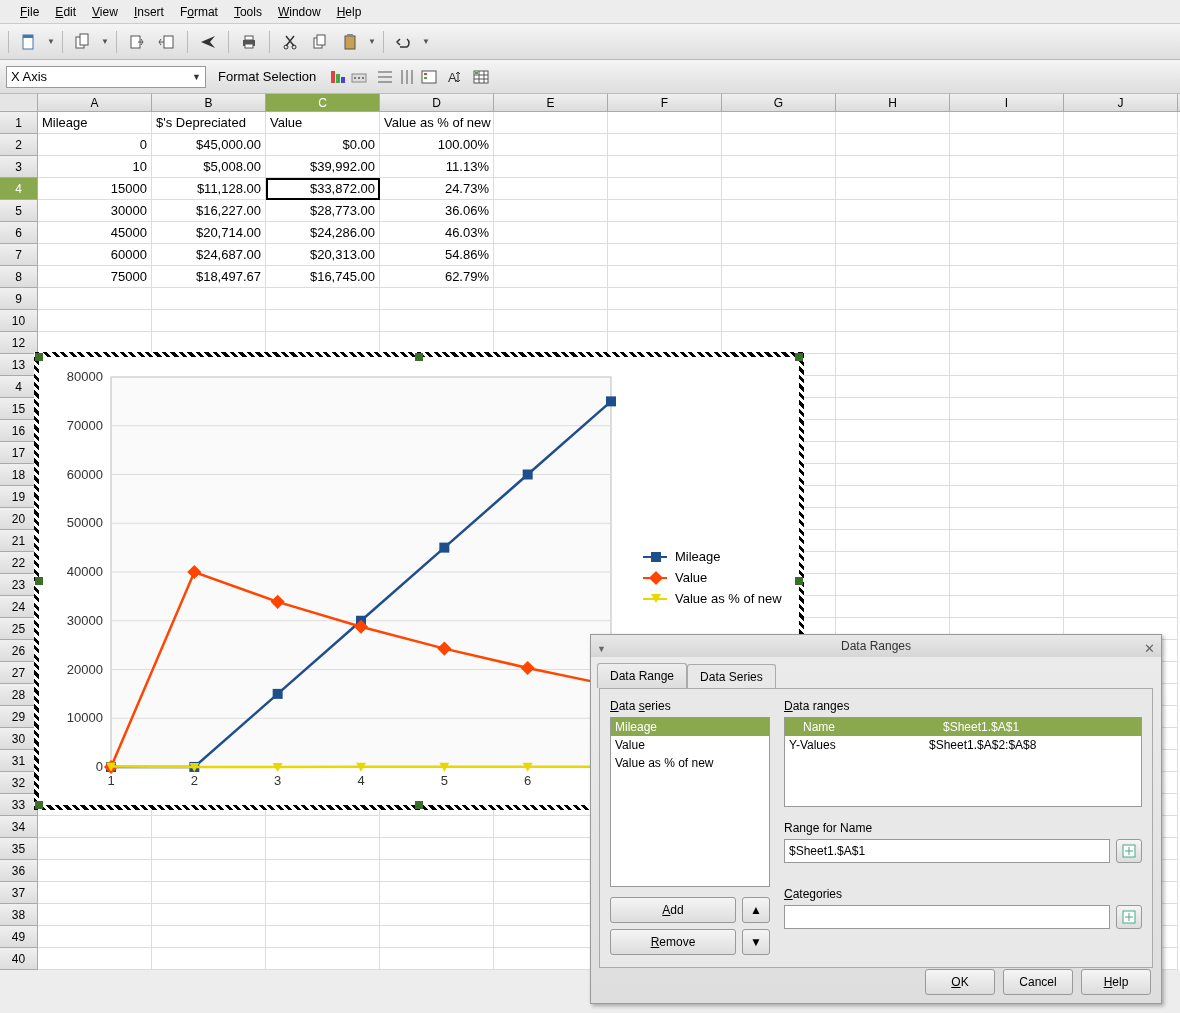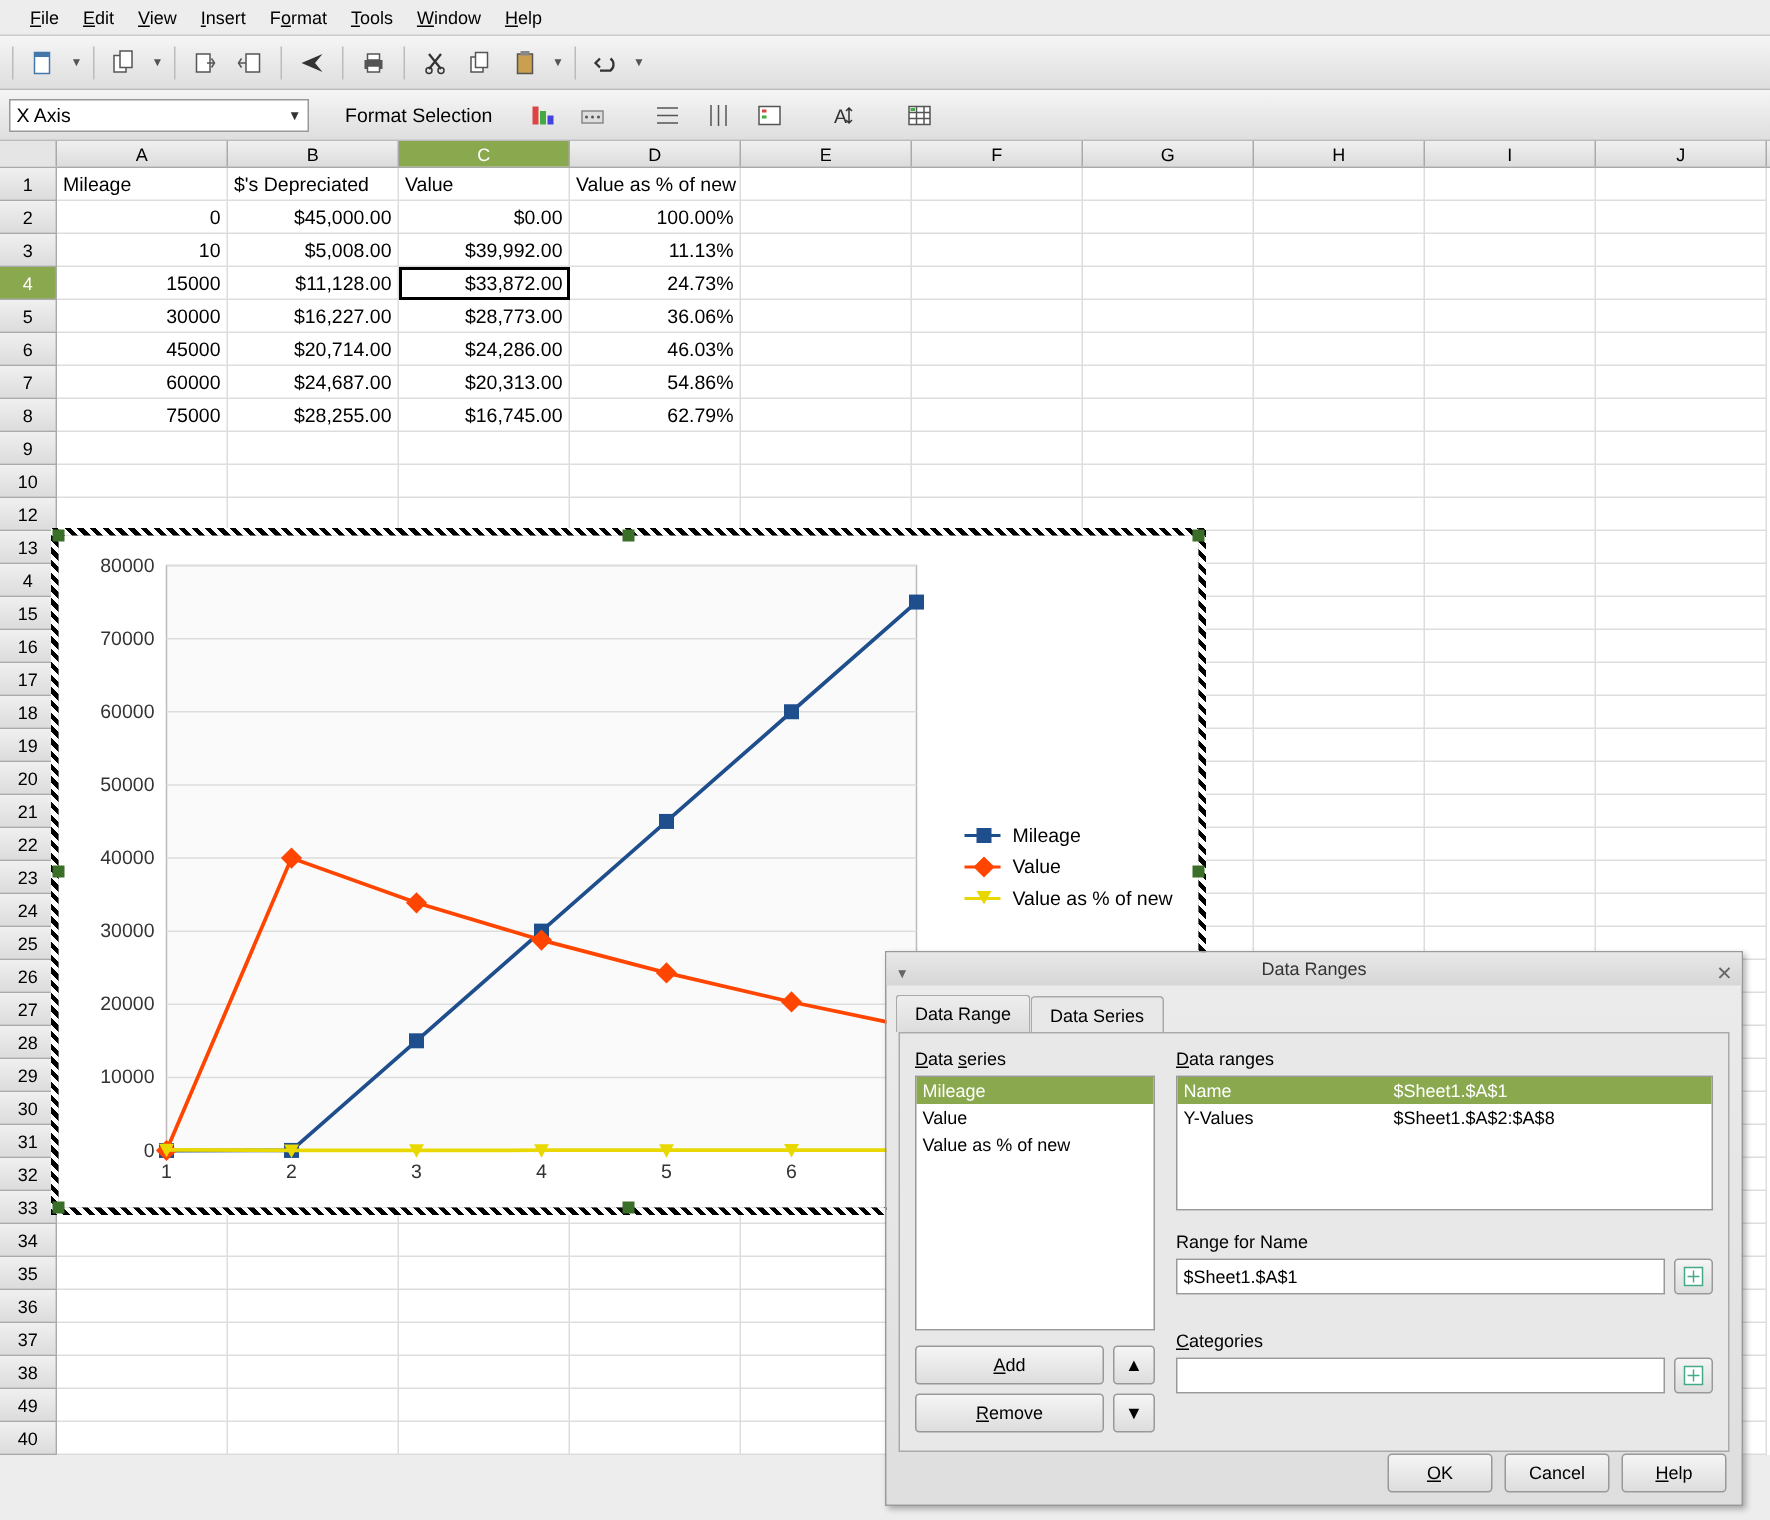--- a/index.html
+++ b/index.html
@@ -9,21 +9,21 @@
 .menubar { background: #ededed; height: 24px; display: flex; align-items: center; padding: 0 12px; border-bottom: 1px solid #ccc; }
 .menubar span { padding: 3px 8px; cursor: default; }
 .menubar span u { text-decoration: underline; }
 
 
 .toolbar { background: linear-gradient(#f5f5f5,#dedede); height: 36px; display: flex; align-items: center; padding: 0 6px; gap: 6px; border-bottom: 1px solid #bbb; }
 .toolbar .tbtn { width: 24px; height: 24px; display: flex; align-items: center; justify-content: center; border: 1px solid transparent; border-radius: 3px; }
 .toolbar .sep { width: 1px; height: 22px; background: #bbb; margin: 0 2px; }
 .toolbar .dd { width: 7px; font-size: 8px; color: #555; }
 
-.toolbar2 { background: linear-gradient(#f5f5f5,#dedede); height: 34px; display: flex; align-items: center; padding: 0 6px; gap: 16px; border-bottom: 1px solid #bbb; }
+.toolbar2 { background: linear-gradient(#f5f5f5,#dedede); height: 34px; display: flex; align-items: center; padding: 0 6px; gap: 4px; border-bottom: 1px solid #bbb; }
 .namebox { width: 200px; height: 22px; background: #fff; border: 1px solid #999; padding: 2px 4px; font-size: 13px; display: flex; align-items: center; justify-content: space-between; }
 .namebox .arr { font-size: 9px; color: #333; }
 .fmtsel { margin: 0 8px; font-size: 13px; }
 
 
 .sheet { position: relative; }
 .colheads { display: flex; height: 18px; background: linear-gradient(#f0f0f0,#dcdcdc); border-bottom: 1px solid #aaa; }
 .corner { width: 38px; border-right: 1px solid #aaa; background: #e5e5e5; }
 .colhead { width: 114px; text-align: center; font-size: 12px; border-right: 1px solid #aaa; line-height: 18px; }
 .colhead.active { background: #8aa94e; color: #fff; }
@@ -315,21 +315,21 @@
         <div class="cell"></div>
         <div class="cell"></div>
         <div class="cell"></div>
         <div class="cell"></div>
         <div class="cell"></div>
         <div class="cell"></div>
       </div>
       <div class="row">
         <div class="rowhead">8</div>
         <div class="cell">75000</div>
-        <div class="cell">$28,255.00</div>
+        <div class="cell">$18,497.67</div>
         <div class="cell">$16,745.00</div>
         <div class="cell">62.79%</div>
         <div class="cell"></div>
         <div class="cell"></div>
         <div class="cell"></div>
         <div class="cell"></div>
         <div class="cell"></div>
         <div class="cell"></div>
       </div>
       <div class="row">
@@ -846,21 +846,21 @@
           <div class="arrowbtn">▲</div>
         </div>
         <div style="display:flex;gap:6px;margin-top:6px;">
           <div class="dbtn" style="flex:1"><u>R</u>emove</div>
           <div class="arrowbtn">▼</div>
         </div>
       </div>
       <div style="flex:1;">
         <div class="dlg-label"><u>D</u>ata ranges</div>
         <div class="rangetbl" style="height:90px;">
-          <div class="hr" style="background:#8aa94e;color:#fff;">
+          <div class="hr" style="background:#8aa94e;color:#fff;padding-left:14px;">
             <div class="hc" style="width:140px">Name</div>
             <div class="hc">$Sheet1.$A$1</div>
           </div>
           <div class="hr">
             <div class="hc" style="width:140px">Y-Values</div>
             <div class="hc">$Sheet1.$A$2:$A$8</div>
           </div>
         </div>
         <div class="dlg-label" style="margin-top:14px">Ran<u>g</u>e for Name</div>
         <div style="display:flex;gap:6px;">

